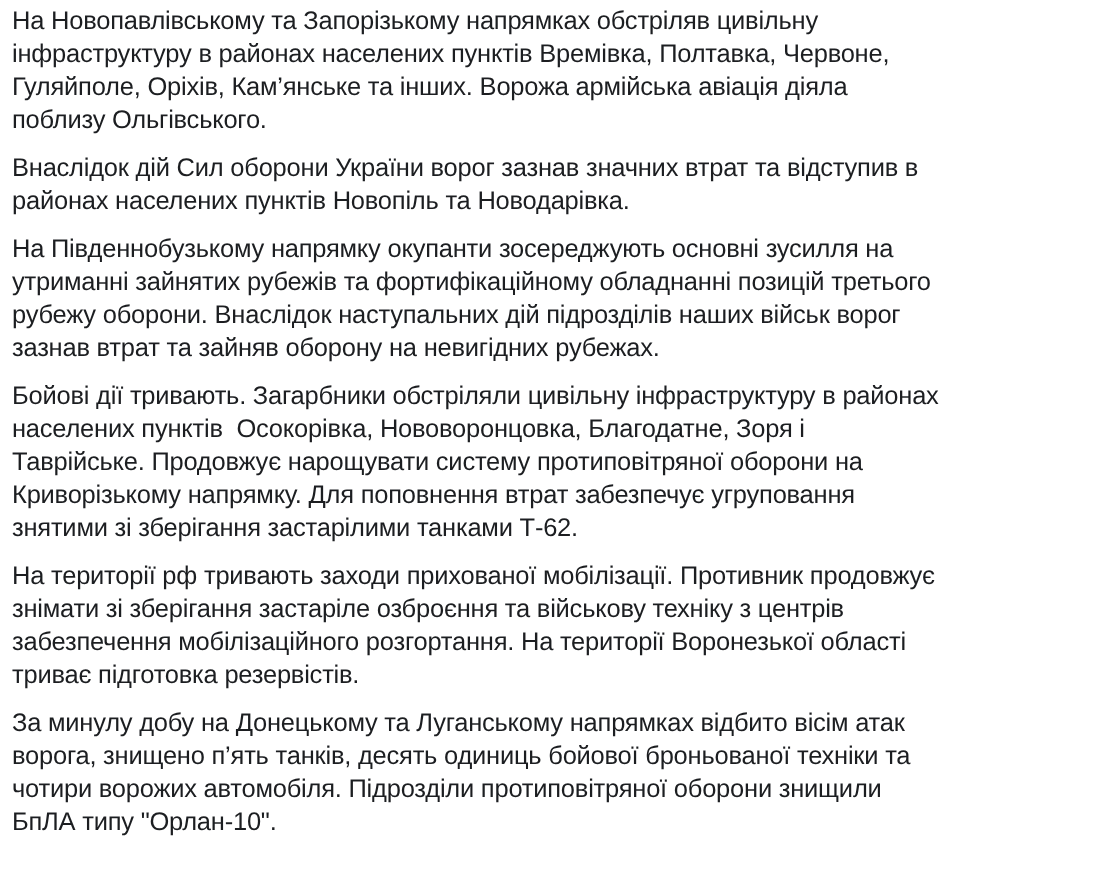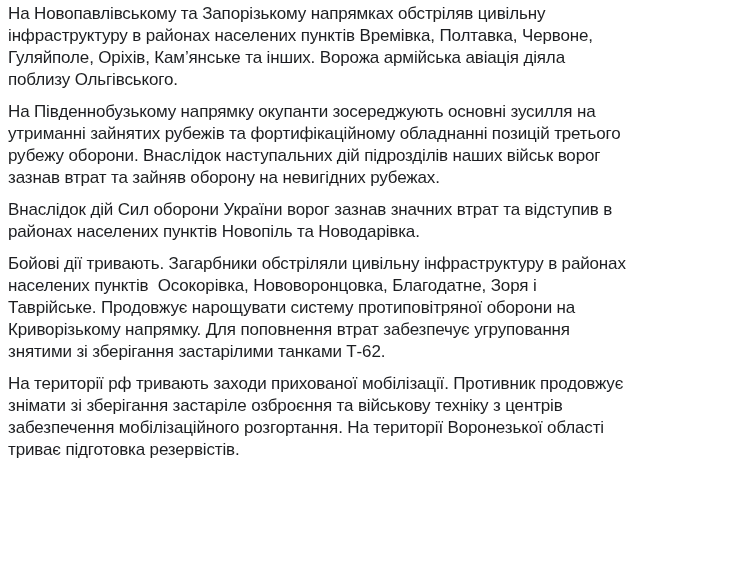--- a/index.html
+++ b/index.html
@@ -30,17 +30,18 @@
   }
   .post-paragraph:last-child {
     margin-bottom: 0;
   }
 </style>
 </head>
 <body>
 
 <div class="post-body">
   <p class="post-paragraph">На Новопавлівському та Запорізькому напрямках обстріляв цивільну інфраструктуру в районах населених пунктів Времівка, Полтавка, Червоне, Гуляйполе, Оріхів, Кам’янське та інших. Ворожа армійська авіація діяла поблизу Ольгівського.</p>
+  <p class="post-paragraph">Внаслідок дій Сил оборони України ворог зазнав значних втрат та відступив в районах населених пунктів Новопіль та Новодарівка.</p>
   <p class="post-paragraph">На Південнобузькому напрямку окупанти зосереджують основні зусилля на утриманні зайнятих рубежів та фортифікаційному обладнанні позицій третього рубежу оборони. Внаслідок наступальних дій підрозділів наших військ ворог зазнав втрат та зайняв оборону на невигідних рубежах.</p>
-  <p class="post-paragraph">Внаслідок дій Сил оборони України ворог зазнав значних втрат та відступив в районах населених пунктів Новопіль та Новодарівка.</p>
   <p class="post-paragraph">Бойові дії тривають. Загарбники обстріляли цивільну інфраструктуру в районах населених пунктів  Осокорівка, Нововоронцовка, Благодатне, Зоря і Таврійське. Продовжує нарощувати систему протиповітряної оборони на Криворізькому напрямку. Для поповнення втрат забезпечує угруповання знятими зі зберігання застарілими танками Т-62.</p>
   <p class="post-paragraph">На території рф тривають заходи прихованої мобілізації. Противник продовжує знімати зі зберігання застаріле озброєння та військову техніку з центрів забезпечення мобілізаційного розгортання. На території Воронезької області триває підготовка резервістів.</p>
+  <p class="post-paragraph">За минулу добу на Донецькому та Луганському напрямках відбито вісім атак ворога, знищено п’ять танків, десять одиниць бойової броньованої техніки та чотири ворожих автомобіля. Підрозділи протиповітряної оборони знищили БпЛА типу "Орлан-10".</p>
 </div>
 
 </body></html>

